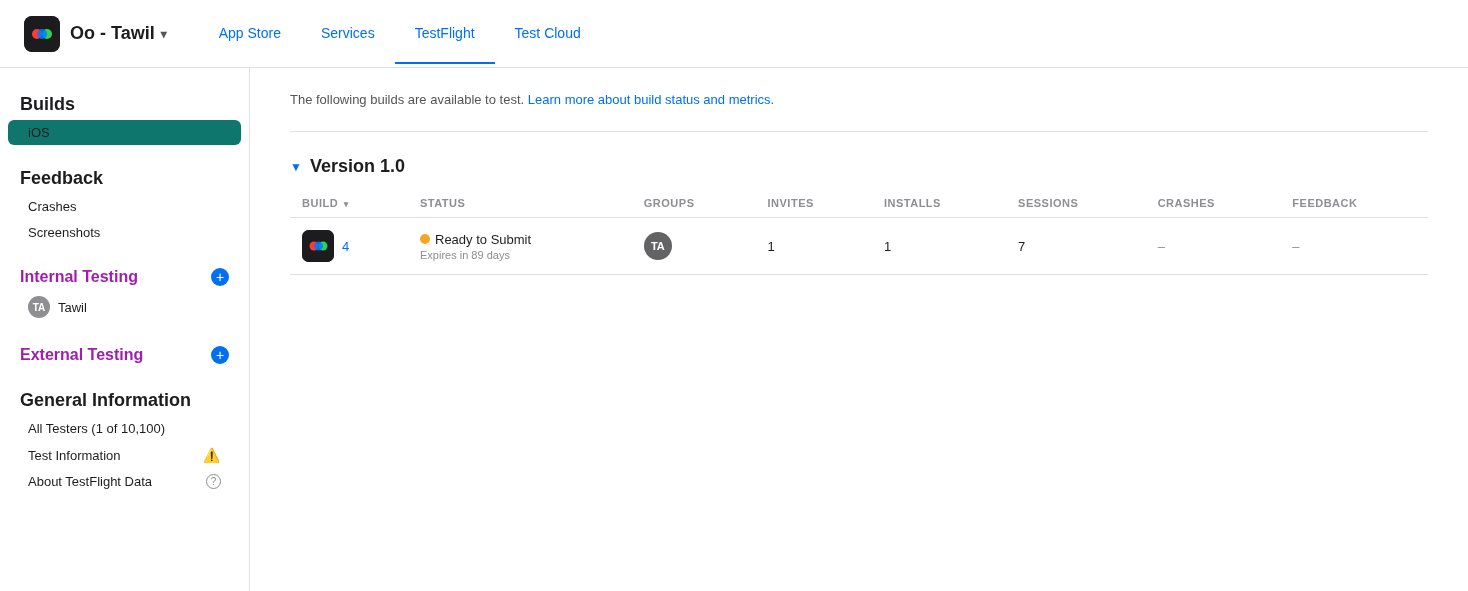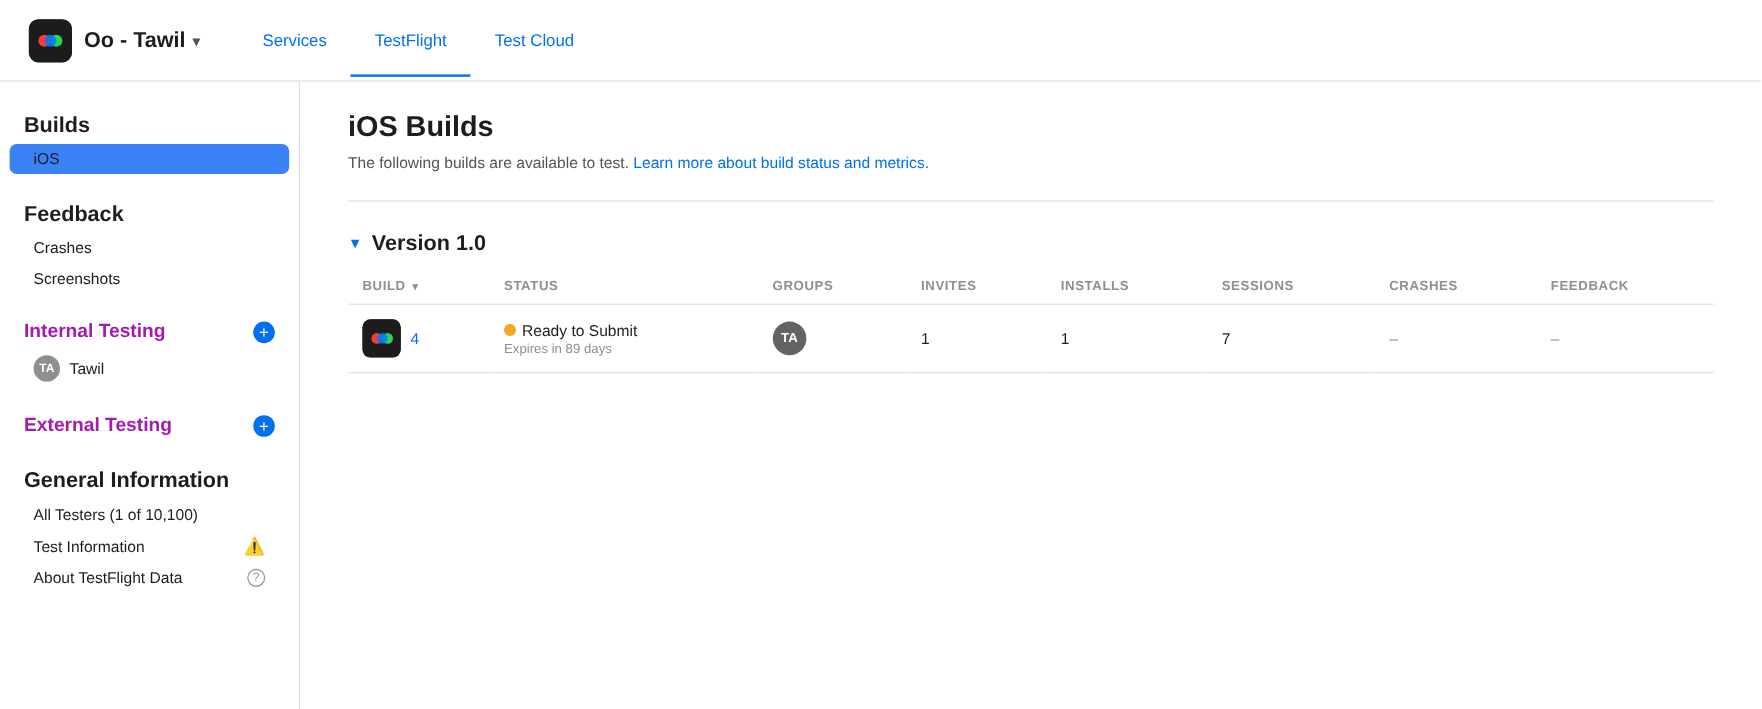--- a/index.html
+++ b/index.html
@@ -77,21 +77,21 @@
     }
     .sidebar-item {
       padding: 5px 20px;
       font-size: 13px;
       color: #1d1d1f;
       cursor: pointer;
       border-radius: 6px;
       margin: 1px 8px;
     }
     .sidebar-item.active {
-      background: #3b82f6;
+      background: #0f766e;
     }
     .sidebar-spacer { height: 16px; }
 
     .sidebar-section-header {
       display: flex;
       align-items: center;
       justify-content: space-between;
       padding: 6px 20px 4px 20px;
     }
     .sidebar-section-header-title {
@@ -295,20 +295,21 @@
         <circle cx="23" cy="18" r="5" fill="#30D158"></circle>
         <circle cx="18" cy="18" r="5" fill="#007AFF" opacity="0.85"></circle>
       </svg>
     </div>
     <span class="app-name">
       <span>Oo - Tawil</span>
       <span class="chevron-down">▾</span>
     </span>
   </div>
   <div class="nav-links">
+    <a class="nav-link">App Store</a>
     <a class="nav-link">Services</a>
     <a class="nav-link active">TestFlight</a>
     <a class="nav-link">Test Cloud</a>
   </div>
 </nav>
 
 <div class="main-layout">
 
   <aside class="sidebar">
     <div class="sidebar-section-title">Builds</div>
@@ -348,21 +349,20 @@
       <span>Test Information</span>
       <span class="warning-icon">⚠️</span>
     </div>
     <div class="sidebar-item-with-question">
       <span>About TestFlight Data</span>
       <div class="question-icon">?</div>
     </div>
   </aside>
 
   <main class="content">
-    <h1 class="page-title">iOS Builds</h1>
     <p class="page-subtitle">
       <span>The following builds are available to test.</span>
       <a href="#">Learn more about build status and metrics.</a>
     </p>
     <hr class="divider">
 
     <div class="version-header">
       <span class="chevron-collapse">▼</span>
       <span class="version-title">Version 1.0</span>
     </div>

